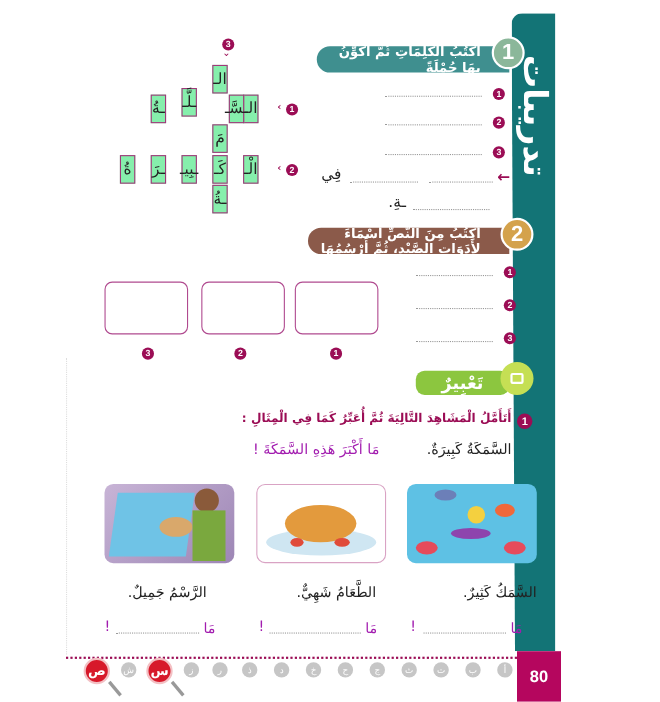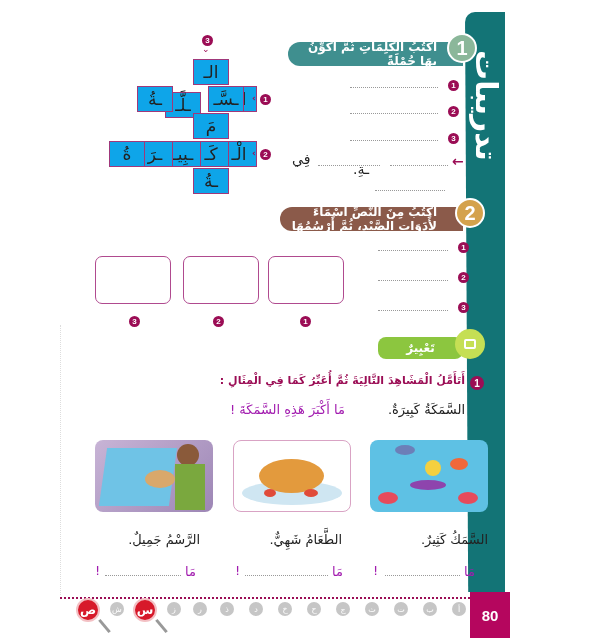--- a/index.html
+++ b/index.html
@@ -8,21 +8,21 @@
   
   .sidebar{position:absolute;left:465px;top:12px;width:40px;height:580px;background:#137476;border-radius:10px 0 0 0;clip-path:polygon(0 0,100% 0,100% 100%,8% 100%)}
   .side-title{position:absolute;left:470px;top:20px;width:32px;height:170px;writing-mode:vertical-rl;color:#fff;font-size:30px;font-weight:bold;text-align:center;display:flex;align-items:center;justify-content:center;letter-spacing:2px}
   .pagebox{position:absolute;left:470px;top:592px;width:40px;height:46px;background:#b5065e;color:#fff;font-family:"Liberation Sans",sans-serif;font-size:15px;font-weight:bold;display:flex;align-items:center;justify-content:center}
   
   .hdr{position:absolute;height:24px;border-radius:12px 0 0 12px;color:#fff;font-size:12px;font-weight:bold;display:flex;align-items:center;justify-content:flex-end;padding-right:26px;direction:rtl}
   .hdr-num{position:absolute;width:30px;height:30px;border-radius:50%;color:#fff;font-family:"Liberation Sans",sans-serif;font-size:20px;font-weight:bold;display:flex;align-items:center;justify-content:center;border:2px solid #fff}
   .bullet{position:absolute;width:11px;height:11px;border-radius:50%;background:#9b0d55;color:#fff;font-size:8px;font-weight:bold;font-family:"Liberation Sans",sans-serif;display:flex;align-items:center;justify-content:center}
   .dotline{position:absolute;border-bottom:1px dotted #999;height:1px}
   
-  .cell{position:absolute;width:36px;height:26px;border:1.5px solid #a0387a;background:#0ea5e9;font-size:17px;display:flex;align-items:center;justify-content:center;direction:rtl}
+  .cell{position:absolute;width:14px;height:26px;border:1.5px solid #a0387a;background:#86efac;font-size:14px;display:flex;align-items:center;justify-content:center;direction:rtl}
   .arrow-tag{position:absolute;color:#9b0d55;font-size:9px;font-weight:bold}
   .drawbox{position:absolute;width:76px;height:48px;border:1.5px solid #b04a8f;border-radius:7px}
   .tbox{position:absolute;color:#222;font-size:13px;direction:rtl;white-space:nowrap}
   .red{color:#a21caf}
   .img{position:absolute;border-radius:8px;overflow:hidden}
   .divider-dots{position:absolute;left:60px;top:597px;width:410px;border-top:2px dotted #9b0d55}
   .alpha{position:absolute;top:602px;width:14px;height:14px;border-radius:50%;background:#c6c6c6;color:#fff;font-size:8px;display:flex;align-items:center;justify-content:center}
   .alpha-big{position:absolute;top:598px;width:24px;height:24px;border-radius:50%;background:#d7192a;color:#fff;font-size:12px;font-weight:bold;display:flex;align-items:center;justify-content:center;border:2px solid #f3c0c4}
   .handle{position:absolute;width:3px;height:16px;background:#999;transform:rotate(-40deg)}
   .leftdots{position:absolute;left:60px;top:325px;height:270px;border-left:1px dotted #ddd}
@@ -43,29 +43,29 @@
 <div class="dotline" style="left:350px;top:113px;width:88px"></div>
 <div class="bullet" style="left:448px;top:106px">2</div>
 <div class="dotline" style="left:350px;top:140px;width:88px"></div>
 <div class="bullet" style="left:448px;top:133px">3</div>
 
 <div class="abs" style="left:452px;top:153px;color:#9b0d55;font-size:14px;font-weight:bold">←</div>
 <div class="dotline" style="left:390px;top:165px;width:58px"></div>
 <div class="dotline" style="left:318px;top:165px;width:62px"></div>
 <div class="tbox" style="left:292px;top:151px;font-size:14px">فِي</div>
 <div class="dotline" style="left:375px;top:190px;width:70px"></div>
-<div class="tbox" style="left:353px;top:161px;font-size:14px">ـةِ.</div>
+<div class="tbox" style="left:353px;top:176px;font-size:14px">ـةِ.</div>
 
 <div class="bullet" style="left:202px;top:35px">3</div>
 <div class="abs" style="left:202px;top:44px;color:#9b0d55;font-size:9px">⌄</div>
 <div class="cell" style="left:193px;top:59px">الـ</div>
 
 <div class="cell" style="left:221px;top:86px">الـ</div>
 <div class="cell" style="left:208px;top:86px">ـسَّـ</div>
-<div class="cell" style="left:165px;top:92px">ـلَّـ</div>
+<div class="cell" style="left:165px;top:80px">ـلَّـ</div>
 <div class="cell" style="left:137px;top:86px">ـةُ</div>
 <div class="bullet" style="left:260px;top:94px">1</div>
 <div class="arrow-tag" style="left:252px;top:93px">‹</div>
 <div class="cell" style="left:193px;top:113px">مَ</div>
 
 <div class="cell" style="left:221px;top:141px">الْـ</div>
 <div class="cell" style="left:193px;top:141px">كَـ</div>
 <div class="cell" style="left:165px;top:141px">ـبِيـ</div>
 <div class="cell" style="left:137px;top:141px">ـرَ</div>
 <div class="cell" style="left:109px;top:141px">ةُ</div>
@@ -87,21 +87,21 @@
 
 <div class="drawbox" style="left:95px;top:256px"></div>
 <div class="drawbox" style="left:183px;top:256px"></div>
 <div class="drawbox" style="left:268px;top:256px"></div>
 <div class="bullet" style="left:129px;top:316px">3</div>
 <div class="bullet" style="left:213px;top:316px">2</div>
 <div class="bullet" style="left:300px;top:316px">1</div>
 
 <div class="leftdots"></div>
 
-<div class="abs" style="left:378px;top:337px;width:85px;height:22px;background:#8cc63f;border-radius:8px;color:#fff;font-size:12px;font-weight:bold;display:flex;align-items:center;justify-content:center">
+<div class="abs" style="left:378px;top:337px;width:85px;height:22px;background:#8cc63f;border-radius:8px;color:#fff;font-size:16px;font-weight:bold;display:flex;align-items:center;justify-content:center">
   <span>تَعْبِيرٌ</span>
 </div>
 <div class="abs" style="left:455px;top:329px;width:30px;height:30px;border-radius:50%;background:#c5df54;display:flex;align-items:center;justify-content:center">
   <div style="width:12px;height:10px;border:2px solid #fff;border-radius:2px"></div>
 </div>
 
 <div class="bullet" style="left:470px;top:376px;width:14px;height:14px;font-size:10px">1</div>
 <div class="tbox" style="right:135px;top:374px;color:#9b0d55;font-weight:bold;font-size:11px">أَتَأَمَّلُ الْمَشَاهِدَ التَّالِيَةَ ثُمَّ أُعَبِّرُ كَمَا فِي الْمِثَالِ :</div>
 <div class="tbox" style="right:135px;top:402px;font-size:13px">السَّمَكَةُ كَبِيرَةٌ.</div>
 <div class="tbox red" style="left:230px;top:402px;font-size:13px">مَا أَكْبَرَ هَذِهِ السَّمَكَةَ !</div>
@@ -122,21 +122,21 @@
   <div style="position:absolute;left:25px;top:5px;width:20px;height:10px;border-radius:50%;background:#6c7fb8"></div>
   <div style="position:absolute;left:80px;top:18px;width:18px;height:12px;border-radius:50%;background:#f0683a"></div>
   <div style="position:absolute;left:55px;top:20px;width:16px;height:16px;border-radius:50%;background:#f4d03f"></div>
   <div style="position:absolute;left:40px;top:40px;width:36px;height:10px;border-radius:50%;background:#8e44ad"></div>
   <div style="position:absolute;left:8px;top:52px;width:20px;height:12px;border-radius:50%;background:#e64b5b"></div>
   <div style="position:absolute;left:88px;top:52px;width:20px;height:12px;border-radius:50%;background:#e64b5b"></div>
 </div>
 
 <div class="tbox" style="right:112px;top:532px">السَّمَكُ كَثِيرٌ.</div>
 <div class="tbox" style="right:258px;top:532px">الطَّعَامُ شَهِيٌّ.</div>
-<div class="tbox" style="right:400px;top:532px">الرَّسْمُ جَمِيلٌ.</div>
+<div class="tbox" style="right:412px;top:532px">الرَّسْمُ جَمِيلٌ.</div>
 
 <div class="tbox red" style="left:464px;top:564px">مَا</div>
 <div class="dotline" style="left:385px;top:575px;width:75px"></div>
 <div class="tbox red" style="left:373px;top:563px">!</div>
 <div class="tbox red" style="left:332px;top:564px">مَا</div>
 <div class="dotline" style="left:245px;top:575px;width:83px"></div>
 <div class="tbox red" style="left:235px;top:563px">!</div>
 <div class="tbox red" style="left:185px;top:564px">مَا</div>
 <div class="dotline" style="left:105px;top:575px;width:76px"></div>
 <div class="tbox red" style="left:95px;top:563px">!</div>

